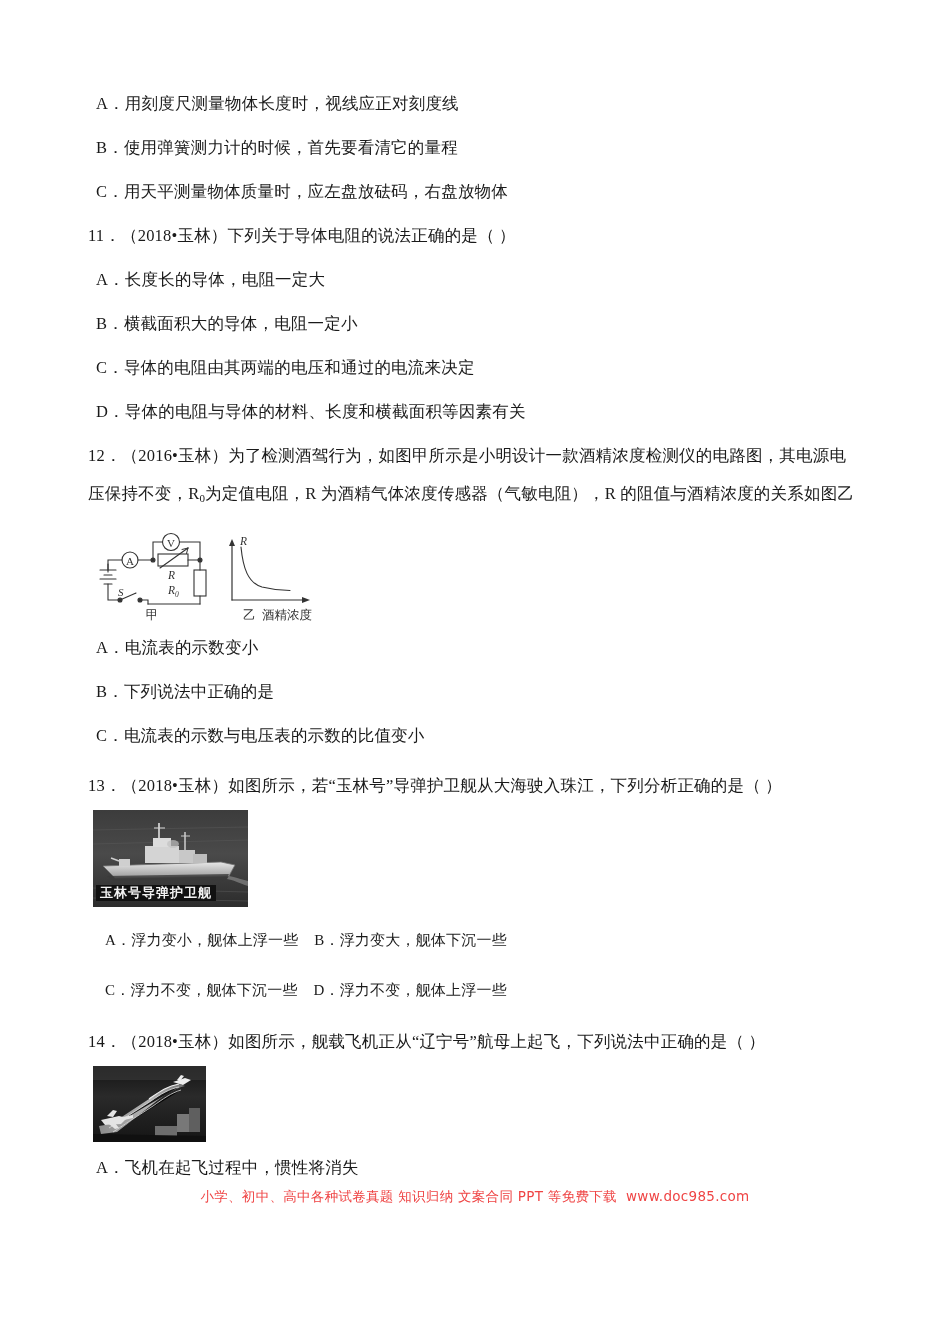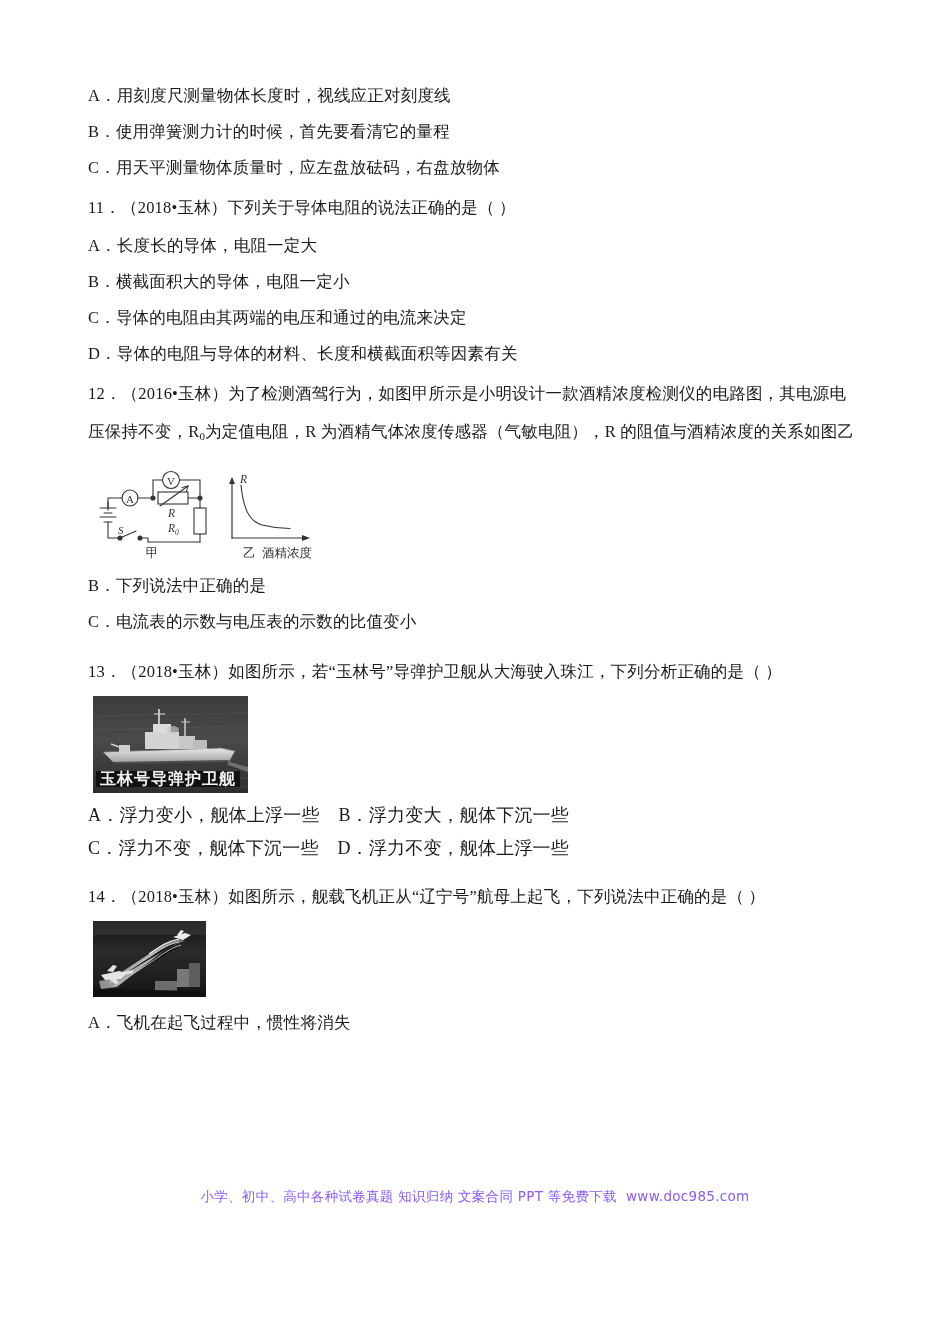--- a/index.html
+++ b/index.html
@@ -31,29 +31,29 @@
     text-justify: inter-ideograph;
   }
   .q-stem .sub {
     font-size: 11px;
     vertical-align: -0.25em;
   }
   .opt {
     font-size: 16.5px;
     line-height: 36px;
     letter-spacing: 0.2px;
-    margin: 0;
+    margin: 8px;
     padding-left: 0px;
     white-space: pre;
   }
   .opt-pair {
-    font-size: 18px;
+    font-size: 15px;
     line-height: 33px;
     letter-spacing: 0.2px;
-    margin: 0;
+    margin: 17px;
     white-space: pre;
   }
   .block {
     margin-bottom: 4px;
   }
   .gap-before-stem {
     margin-top: 14px;
   }
   
   .fig12 {
@@ -81,36 +81,36 @@
     overflow: hidden;
     background: #1f1f1f;
   }
   .ship-caption {
     position: absolute;
     left: 3px;
     bottom: 6px;
     background: #111;
     color: #f2f2f2;
     font-family: "DejaVu Sans", sans-serif;
-    font-size: 16px;
+    font-size: 13px;
     font-weight: bold;
     letter-spacing: 1px;
     padding: 1px 4px 2px 4px;
     line-height: 13px;
     white-space: nowrap;
   }
   .footer {
     position: absolute;
     left: 0;
     top: 1188px;
     width: 950px;
     text-align: center;
     font-family: "DejaVu Sans", "Liberation Sans", sans-serif;
     font-size: 13.5px;
-    color: #8b5cf6;
+    color: #ef4444;
     letter-spacing: 0.3px;
   }
   .footer .url {
     font-family: "DejaVu Sans", "Liberation Sans", sans-serif;
   }
 </style>
 </head>
 <body>
 
 <div class="page">
@@ -195,20 +195,21 @@
             <path d="M214,74 L206,71 L206,77 Z" fill="#333" stroke="none"></path>
 
             <path d="M145,21 C147,42 152,57 166,61 C178,64 186,64.5 194,64.5" stroke-width="1.1"></path>
           </g>
           <text x="144" y="19" font-family="'Liberation Serif', serif" font-size="11.5" font-style="italic" fill="#333">R</text>
           <text x="147" y="93" font-family="'Liberation Serif', serif" font-size="12.5" fill="#333">乙</text>
           <text x="166" y="93" font-family="'Liberation Serif', serif" font-size="12.5" fill="#333">酒精浓度</text>
         </svg>
       </div>
 
+      <p class="opt">A．电流表的示数变小</p>
       <p class="opt">B．下列说法中正确的是</p>
       <p class="opt">C．电流表的示数与电压表的示数的比值变小</p>
     </div>
 
     <div class="block">
       <p class="q-stem gap-before-stem">13．（2018•玉林）如图所示，若“玉林号”导弹护卫舰从大海驶入珠江，下列分析正确的是（        ）</p>
 
       <div class="photo-ship">
         <svg width="155" height="97" viewBox="0 0 155 97">
           <defs>

